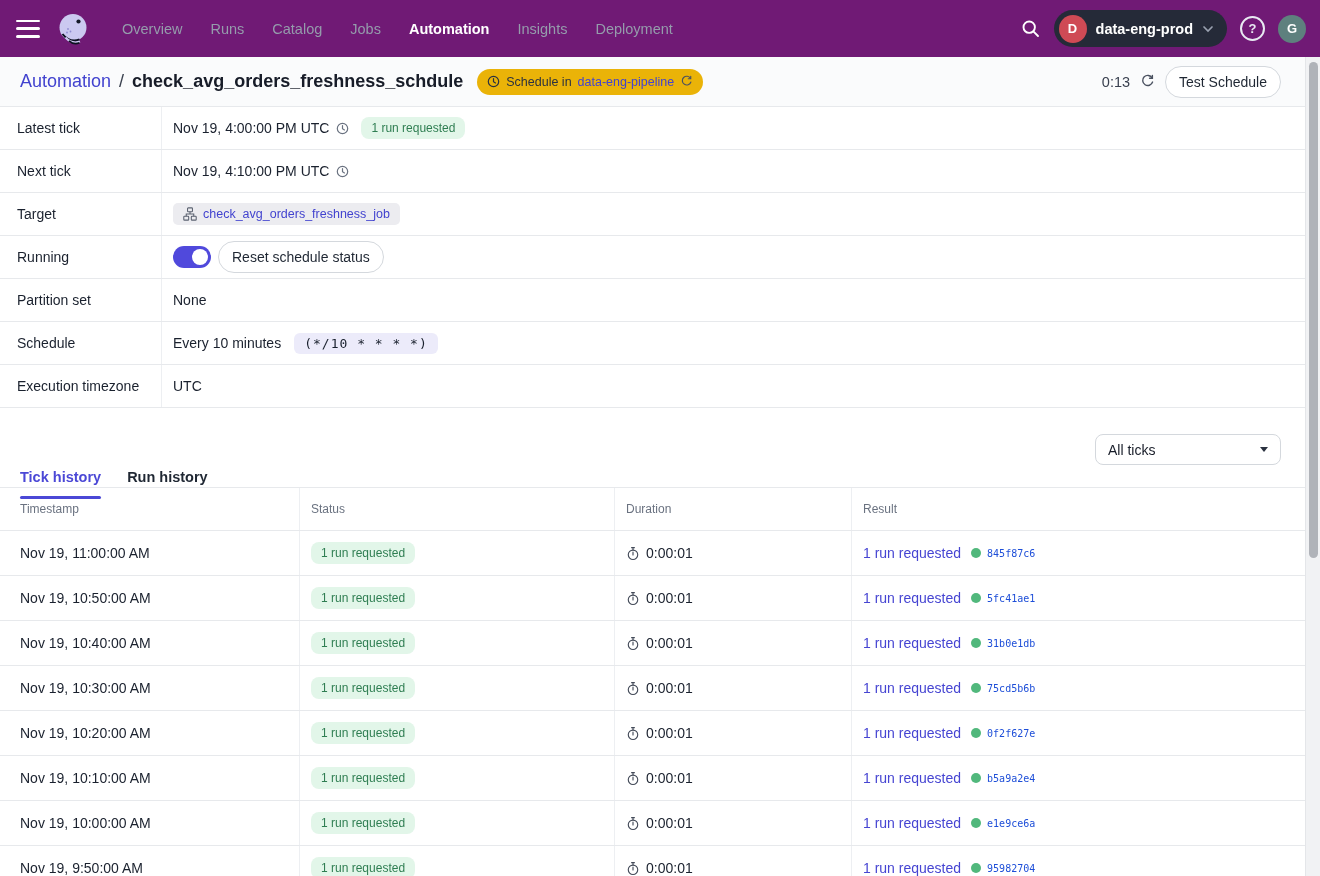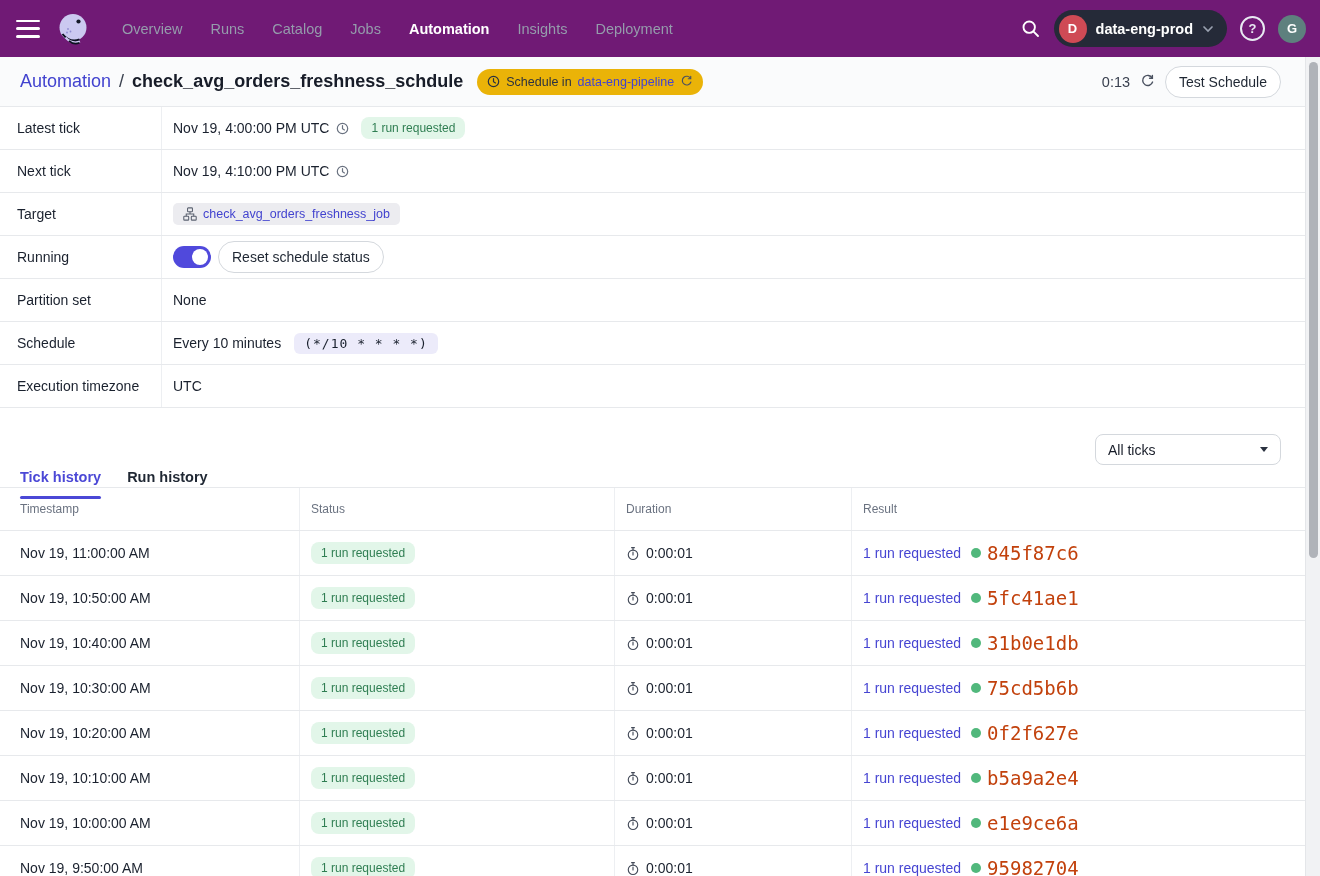--- a/index.html
+++ b/index.html
@@ -100,21 +100,21 @@
   .c-status { width: 315px; flex-shrink: 0; padding-left: 11px; border-left: 1px solid #edeff2;
     align-self: stretch; display: flex; align-items: center; }
   .c-dur { width: 237px; flex-shrink: 0; padding-left: 11px; border-left: 1px solid #edeff2;
     align-self: stretch; display: flex; align-items: center; gap: 6px; }
   .c-res { flex: 1; padding-left: 11px; border-left: 1px solid #edeff2;
     align-self: stretch; display: flex; align-items: center; }
   .t-row .green-badge { margin-left: 0; }
   .res-link { color: #4645d2; cursor: pointer; }
   .green-dot { width: 10px; height: 10px; border-radius: 50%; background: #51b87c;
     margin: 0 6px 0 10px; flex-shrink: 0; }
-  .run-id { font-family: "DejaVu Sans Mono", monospace; font-size: 19px; color: #c2410c; cursor: pointer; }
+  .run-id { font-family: "DejaVu Sans Mono", monospace; font-size: 10px; color: #1d4ed8; cursor: pointer; }
 
   svg { display: block; }
 </style>
 </head>
 <body>
 
 <div class="topnav">
   <div class="hamburger">
       <span></span>
       <span></span>

